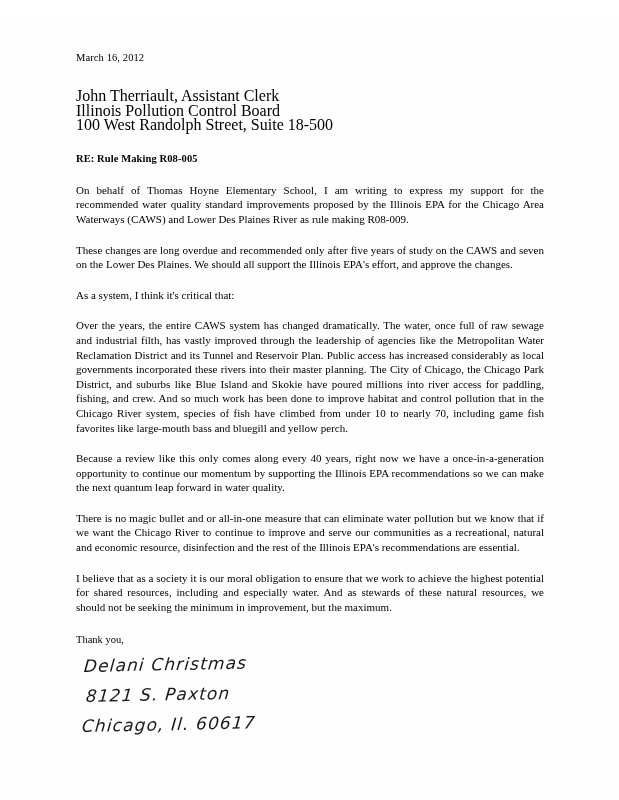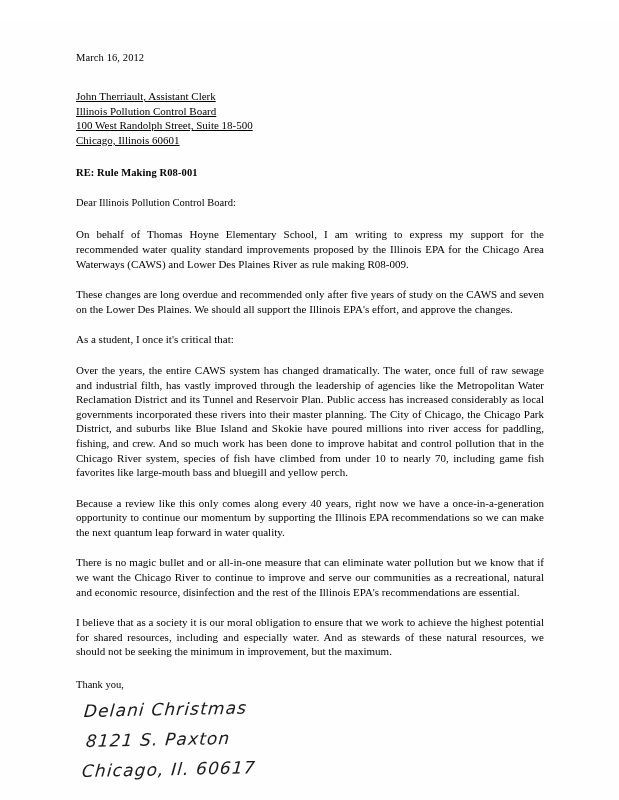--- a/index.html
+++ b/index.html
@@ -28,24 +28,23 @@
     left: 76px;
     top: 32px;
     width: 468px;
   }
   .date {
     font-size: 10.5px;
     letter-spacing: 0.1px;
     margin-bottom: 26px;
   }
   .address-block {
-    font-size: 11px;
+    font-size: 16px;
     line-height: 14.6px;
     margin-bottom: 20px;
-    text-decoration: underline;
   }
   .address-block div {
     white-space: nowrap;
   }
   .subject {
     font-size: 10.5px;
     font-weight: bold;
     margin-bottom: 19px;
     letter-spacing: 0.1px;
   }
@@ -108,30 +107,28 @@
 
 <div class="page">
   <div class="content">
 
     <div class="date">March 16, 2012</div>
 
     <div class="address-block">
       <div>John Therriault, Assistant Clerk</div>
       <div>Illinois Pollution Control Board</div>
       <div>100 West Randolph Street, Suite 18-500</div>
-      <div>Chicago, Illinois 60601</div>
     </div>
 
-    <div class="subject">RE: Rule Making R08-001</div>
+    <div class="subject">RE: Rule Making R08-005</div>
 
-    <div class="salutation">Dear Illinois Pollution Control Board:</div>
 
     <p class="body-par">On behalf of Thomas Hoyne Elementary School, I am writing to express my support for the recommended water quality standard improvements proposed by the Illinois EPA for the Chicago Area Waterways (CAWS) and Lower Des Plaines River as rule making R08-009.</p>
     <p class="body-par">These changes are long overdue and recommended only after five years of study on the CAWS and seven on the Lower Des Plaines. We should all support the Illinois EPA's effort, and approve the changes.</p>
-    <p class="body-par">As a student, I once it's critical that:</p>
+    <p class="body-par">As a system, I think it's critical that:</p>
 
     <ul class="bullets">
     </ul>
 
     <p class="body-par">Over the years, the entire CAWS system has changed dramatically. The water, once full of raw sewage and industrial filth, has vastly improved through the leadership of agencies like the Metropolitan Water Reclamation District and its Tunnel and Reservoir Plan. Public access has increased considerably as local governments incorporated these rivers into their master planning. The City of Chicago, the Chicago Park District, and suburbs like Blue Island and Skokie have poured millions into river access for paddling, fishing, and crew. And so much work has been done to improve habitat and control pollution that in the Chicago River system, species of fish have climbed from under 10 to nearly 70, including game fish favorites like large-mouth bass and bluegill and yellow perch.</p>
     <p class="body-par">Because a review like this only comes along every 40 years, right now we have a once-in-a-generation opportunity to continue our momentum by supporting the Illinois EPA recommendations so we can make the next quantum leap forward in water quality.</p>
     <p class="body-par">There is no magic bullet and or all-in-one measure that can eliminate water pollution but we know that if we want the Chicago River to continue to improve and serve our communities as a recreational, natural and economic resource, disinfection and the rest of the Illinois EPA's recommendations are essential.</p>
     <p class="body-par">I believe that as a society it is our moral obligation to ensure that we work to achieve the highest potential for shared resources, including and especially water. And as stewards of these natural resources, we should not be seeking the minimum in improvement, but the maximum.</p>
 
     <div class="closing">Thank you,</div>

